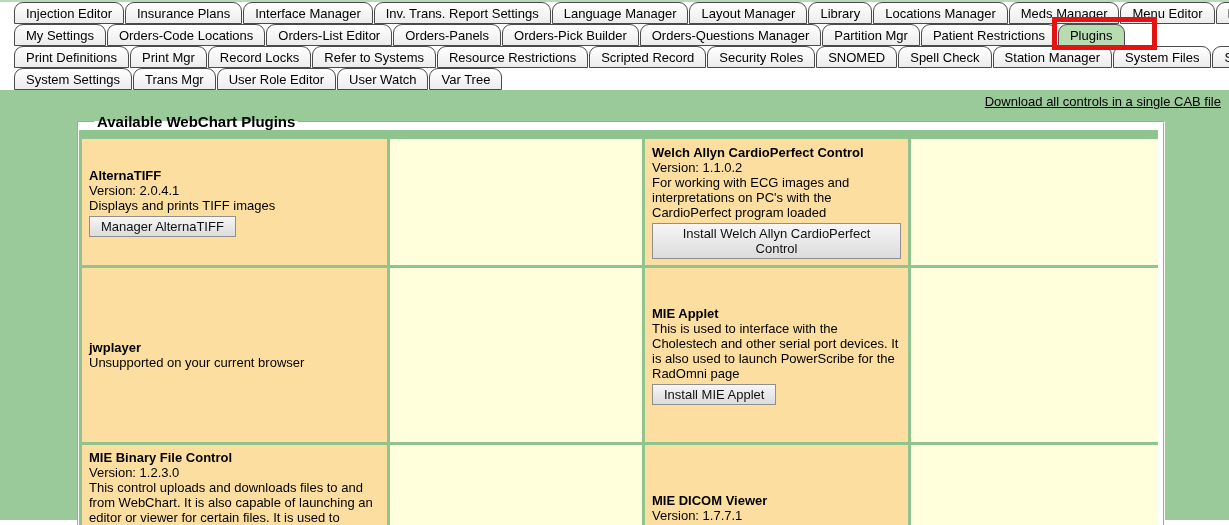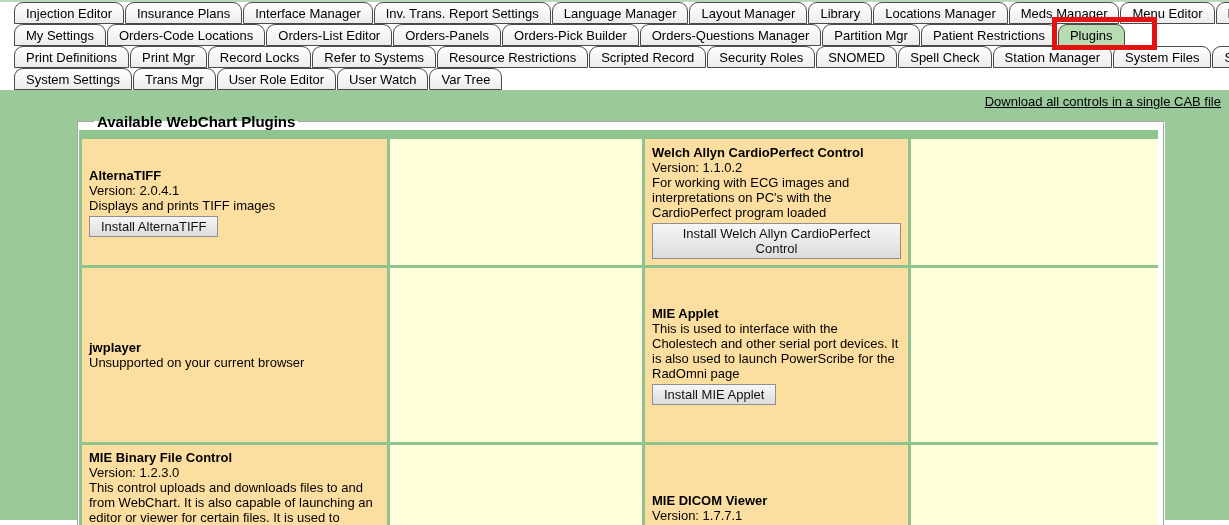--- a/index.html
+++ b/index.html
@@ -114,21 +114,21 @@
   <div class="download-row">
     <a href="#">Download all controls in a single CAB file</a>
   </div>
   <fieldset class="plugins">
     <legend>Available WebChart Plugins</legend>
     <div class="grid">
         <div class="cell tan">
           <div class="title">AlternaTIFF</div>
           <div>Version: 2.0.4.1</div>
           <div>Displays and prints TIFF images</div>
-          <button>Install AlternaTIFF</button>
+          <button>Manager AlternaTIFF</button>
         </div>
         <div class="cell yellow"></div>
         <div class="cell tan">
           <div class="title">Welch Allyn CardioPerfect Control</div>
           <div>Version: 1.1.0.2</div>
           <div>For working with ECG images and interpretations on PC's with the CardioPerfect program loaded</div>
           <button>Install Welch Allyn CardioPerfect Control</button>
         </div>
         <div class="cell yellow"></div>
         <div class="cell tan">

